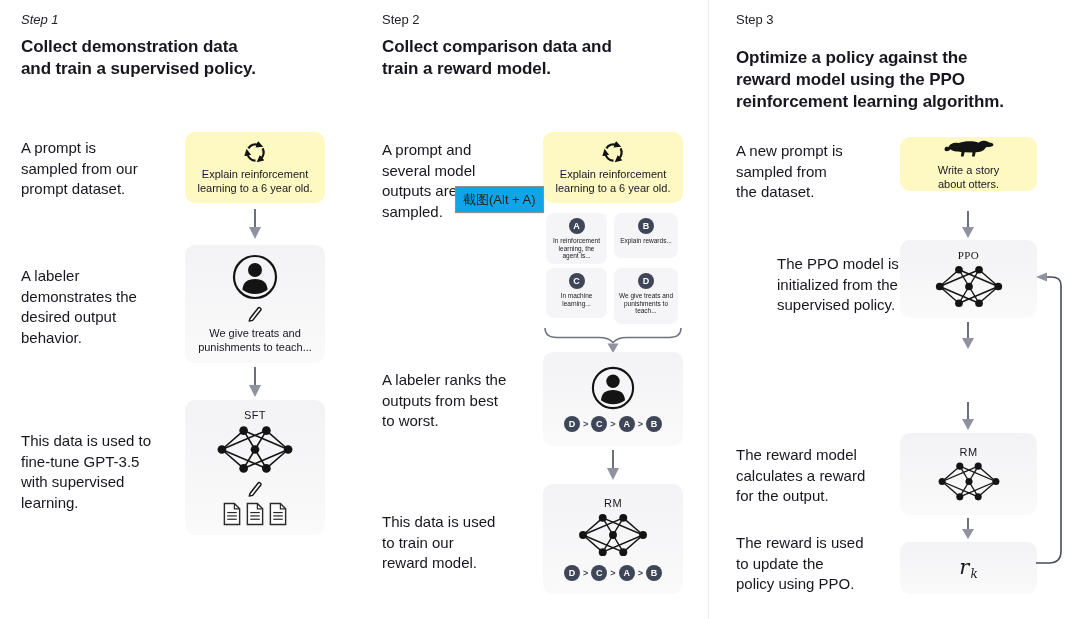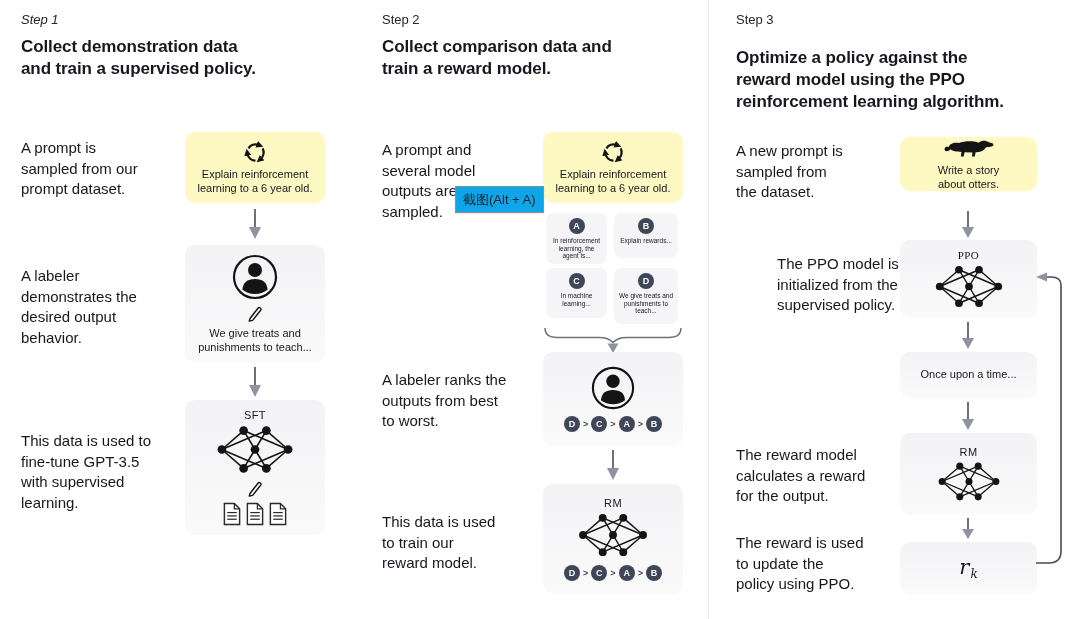--- a/index.html
+++ b/index.html
@@ -328,23 +328,20 @@
           <circle cx="55" cy="48" r="4.6"></circle>
       </g>
     </svg>
   </div>
 
   <svg class="abs" style="left:961px;top:322px;" width="14" height="27">
     <line x1="7" y1="0" x2="7" y2="16" stroke="#474c58" stroke-width="1.6"></line>
     <polygon points="1,16 13,16 7,27" fill="#8f93a0"></polygon>
   </svg>
 
-  <div class="card gray" style="left:900px;top:352px;width:137px;height:46px;">
-    <div class="caption">Once upon a time...</div>
-  </div>
 
   <svg class="abs" style="left:961px;top:402px;" width="14" height="28">
     <line x1="7" y1="0" x2="7" y2="17" stroke="#474c58" stroke-width="1.6"></line>
     <polygon points="1,17 13,17 7,28" fill="#8f93a0"></polygon>
   </svg>
 
   <div class="card gray" style="left:900px;top:433px;width:137px;height:82px;">
     <div class="model-label">RM</div>
     <svg width="66" height="43" viewBox="0 0 86 56" style="margin-top:2px;">
       <g stroke="#141414" stroke-width="1.7">

